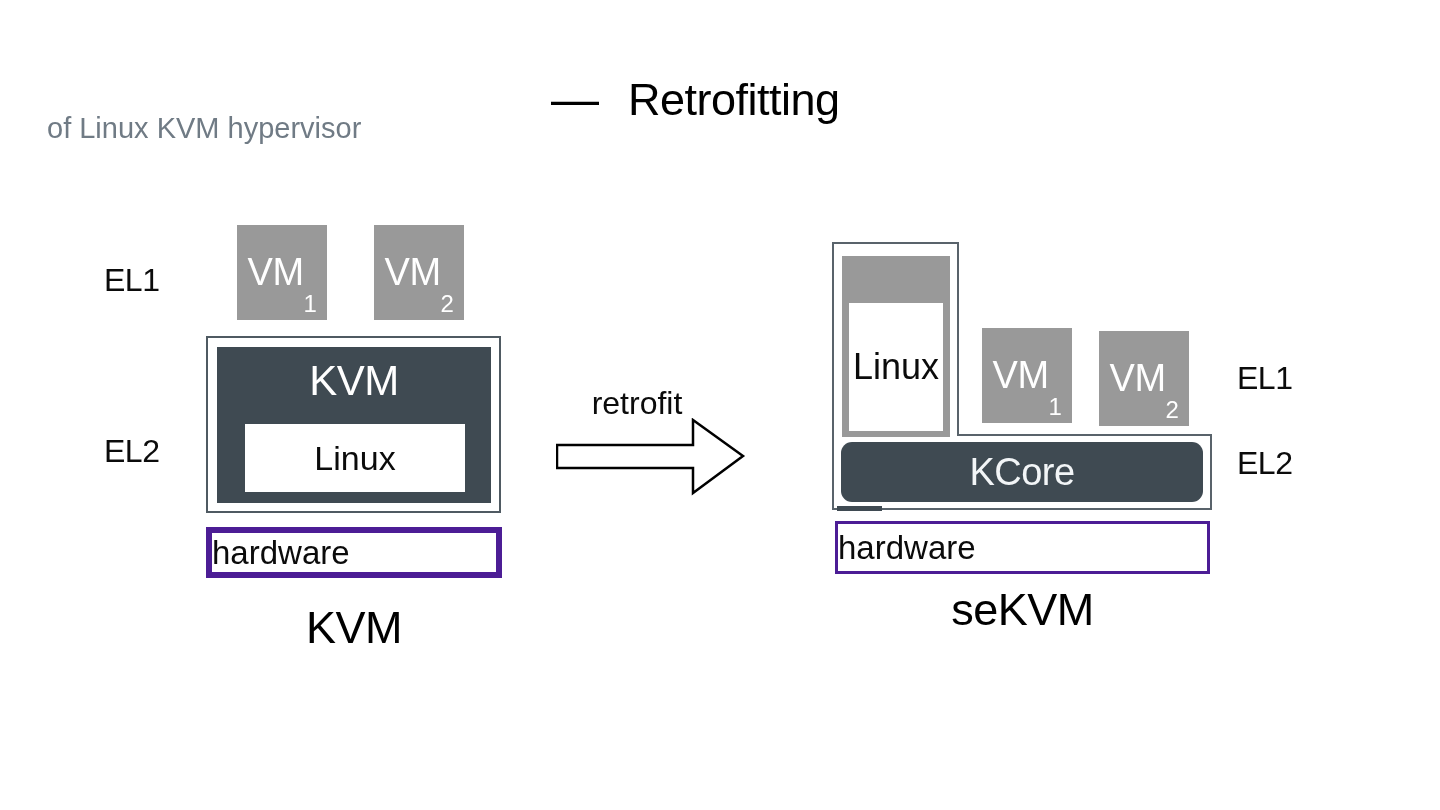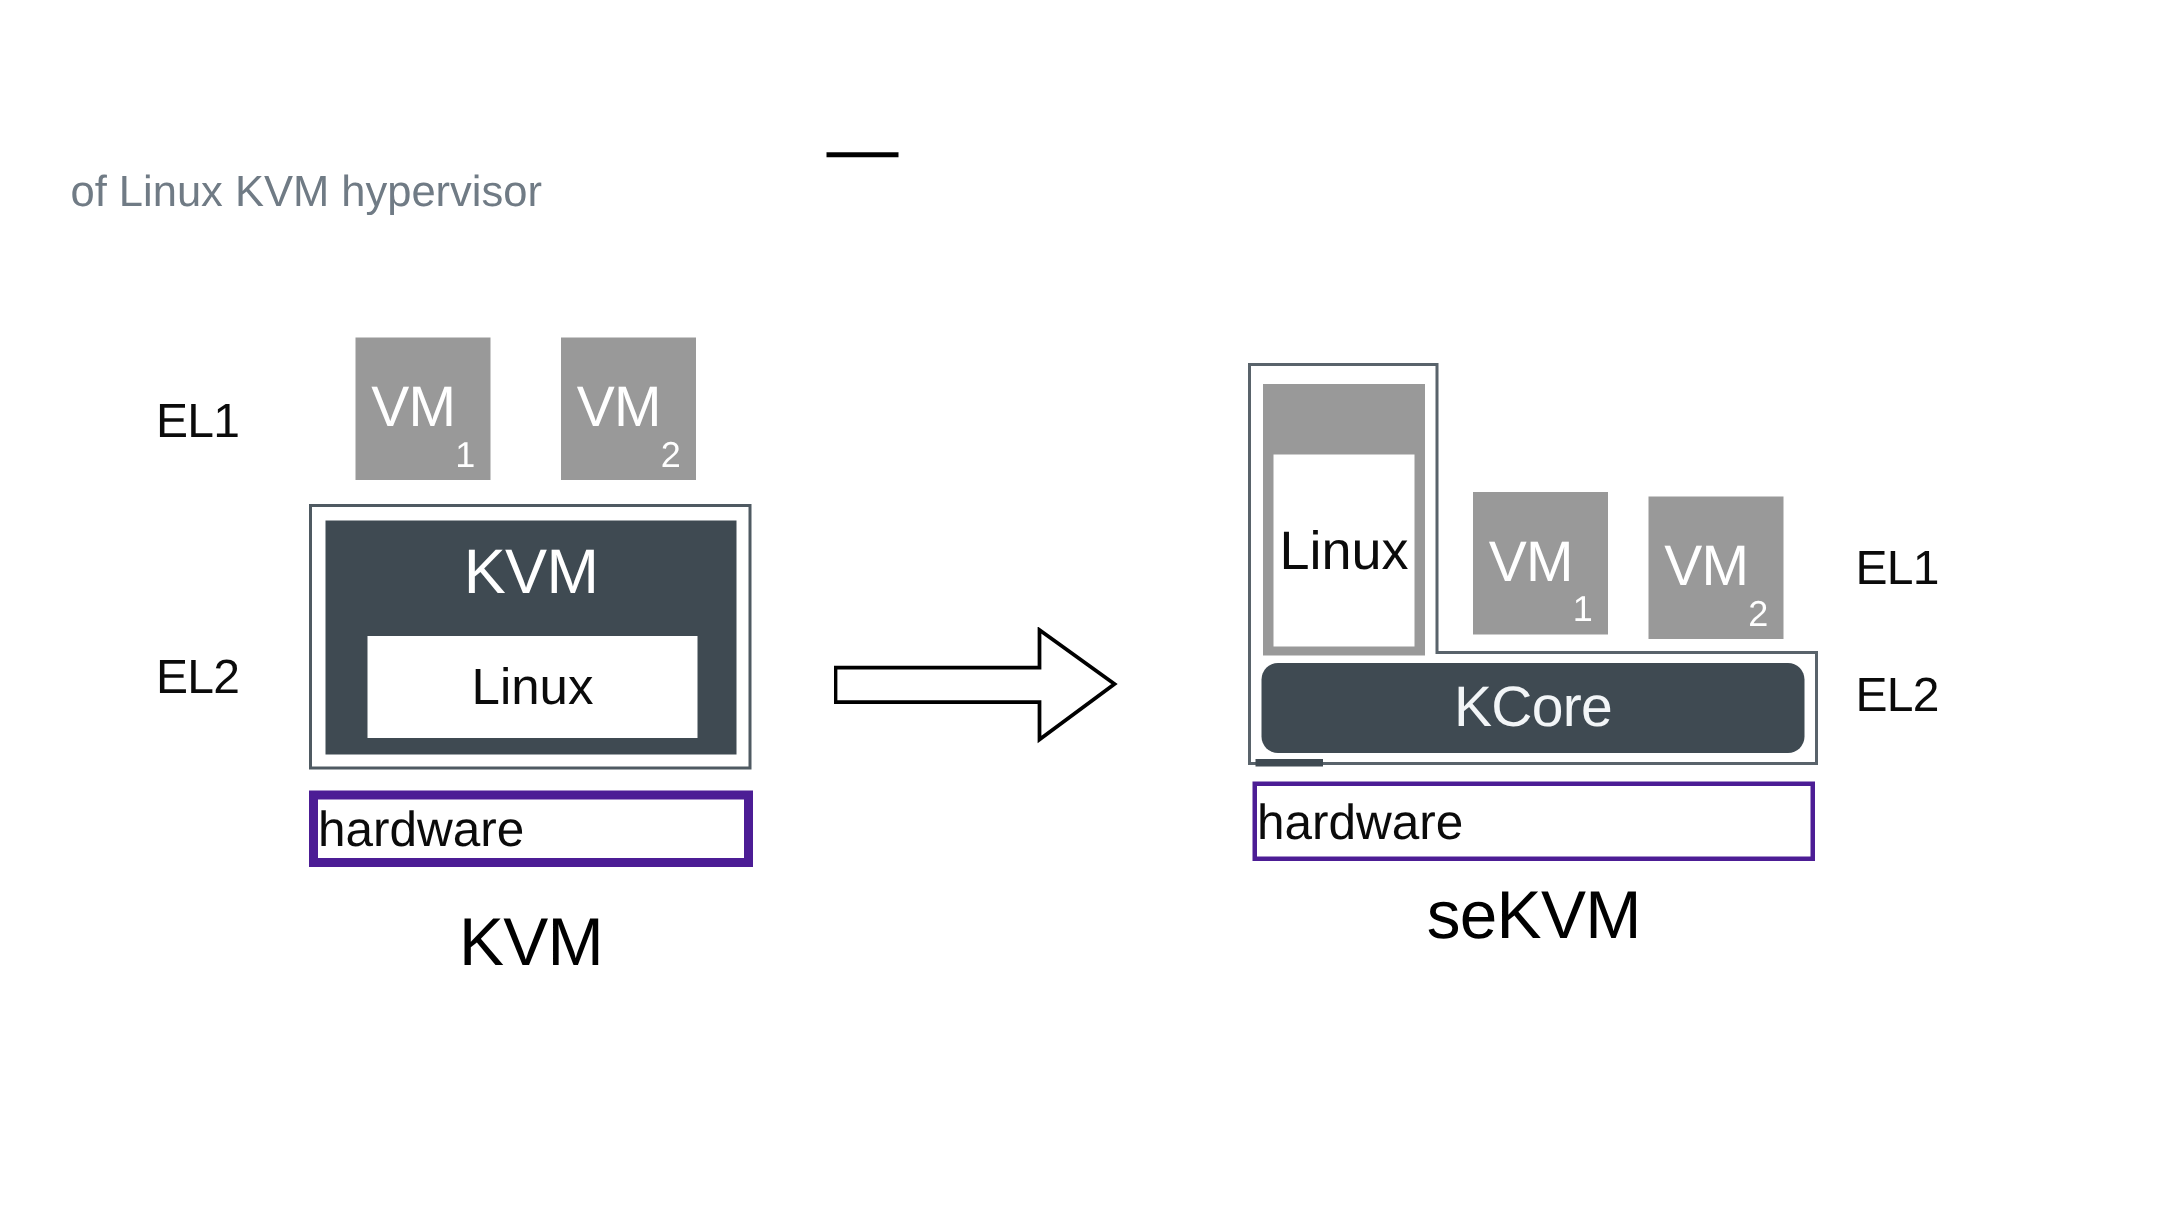--- a/index.html
+++ b/index.html
@@ -54,20 +54,21 @@
   .r-hw{left:835px;top:521px;width:375px;height:53px;border-width:3px;}
   .r-caption{left:835px;top:584px;width:375px;}
 </style>
 </head>
 <body>
 
 <div class="slide">
 
   <div class="abs subtitle">of Linux KVM hypervisor</div>
   <div class="abs dash">—</div>
+  <div class="abs section">Retrofitting</div>
 
   <div class="abs el-label l-el1">EL1</div>
   <div class="abs el-label l-el2">EL2</div>
 
   <div class="abs graybox l-vm1">
     <span>VM</span>
       <span class="sub">1</span>
   </div>
   <div class="abs graybox l-vm2">
     <span>VM</span>
@@ -79,20 +80,21 @@
   <div class="abs l-kvm-label">KVM</div>
   <div class="abs l-linux">
     <span>Linux</span>
   </div>
 
   <div class="abs hwbox l-hw">
     <span>hardware</span>
   </div>
   <div class="abs caption l-caption">KVM</div>
 
+  <div class="abs retrofit-label">retrofit</div>
   <svg class="abs arrow-svg" width="190" height="78" viewBox="0 0 190 78">
     <polygon points="1,27 137,27 137,2 187,38 137,75 137,50 1,50" fill="#ffffff" stroke="#000000" stroke-width="2.5" stroke-linejoin="miter"></polygon>
   </svg>
 
   <svg class="abs r-lshape" width="380" height="268" viewBox="0 0 380 268">
     <polygon points="1,1 126,1 126,193 379,193 379,267 1,267" fill="#ffffff" stroke="#59636B" stroke-width="2" stroke-linejoin="miter"></polygon>
   </svg>
   <div class="abs r-notch"></div>
 
   <div class="abs r-kserv"></div>

